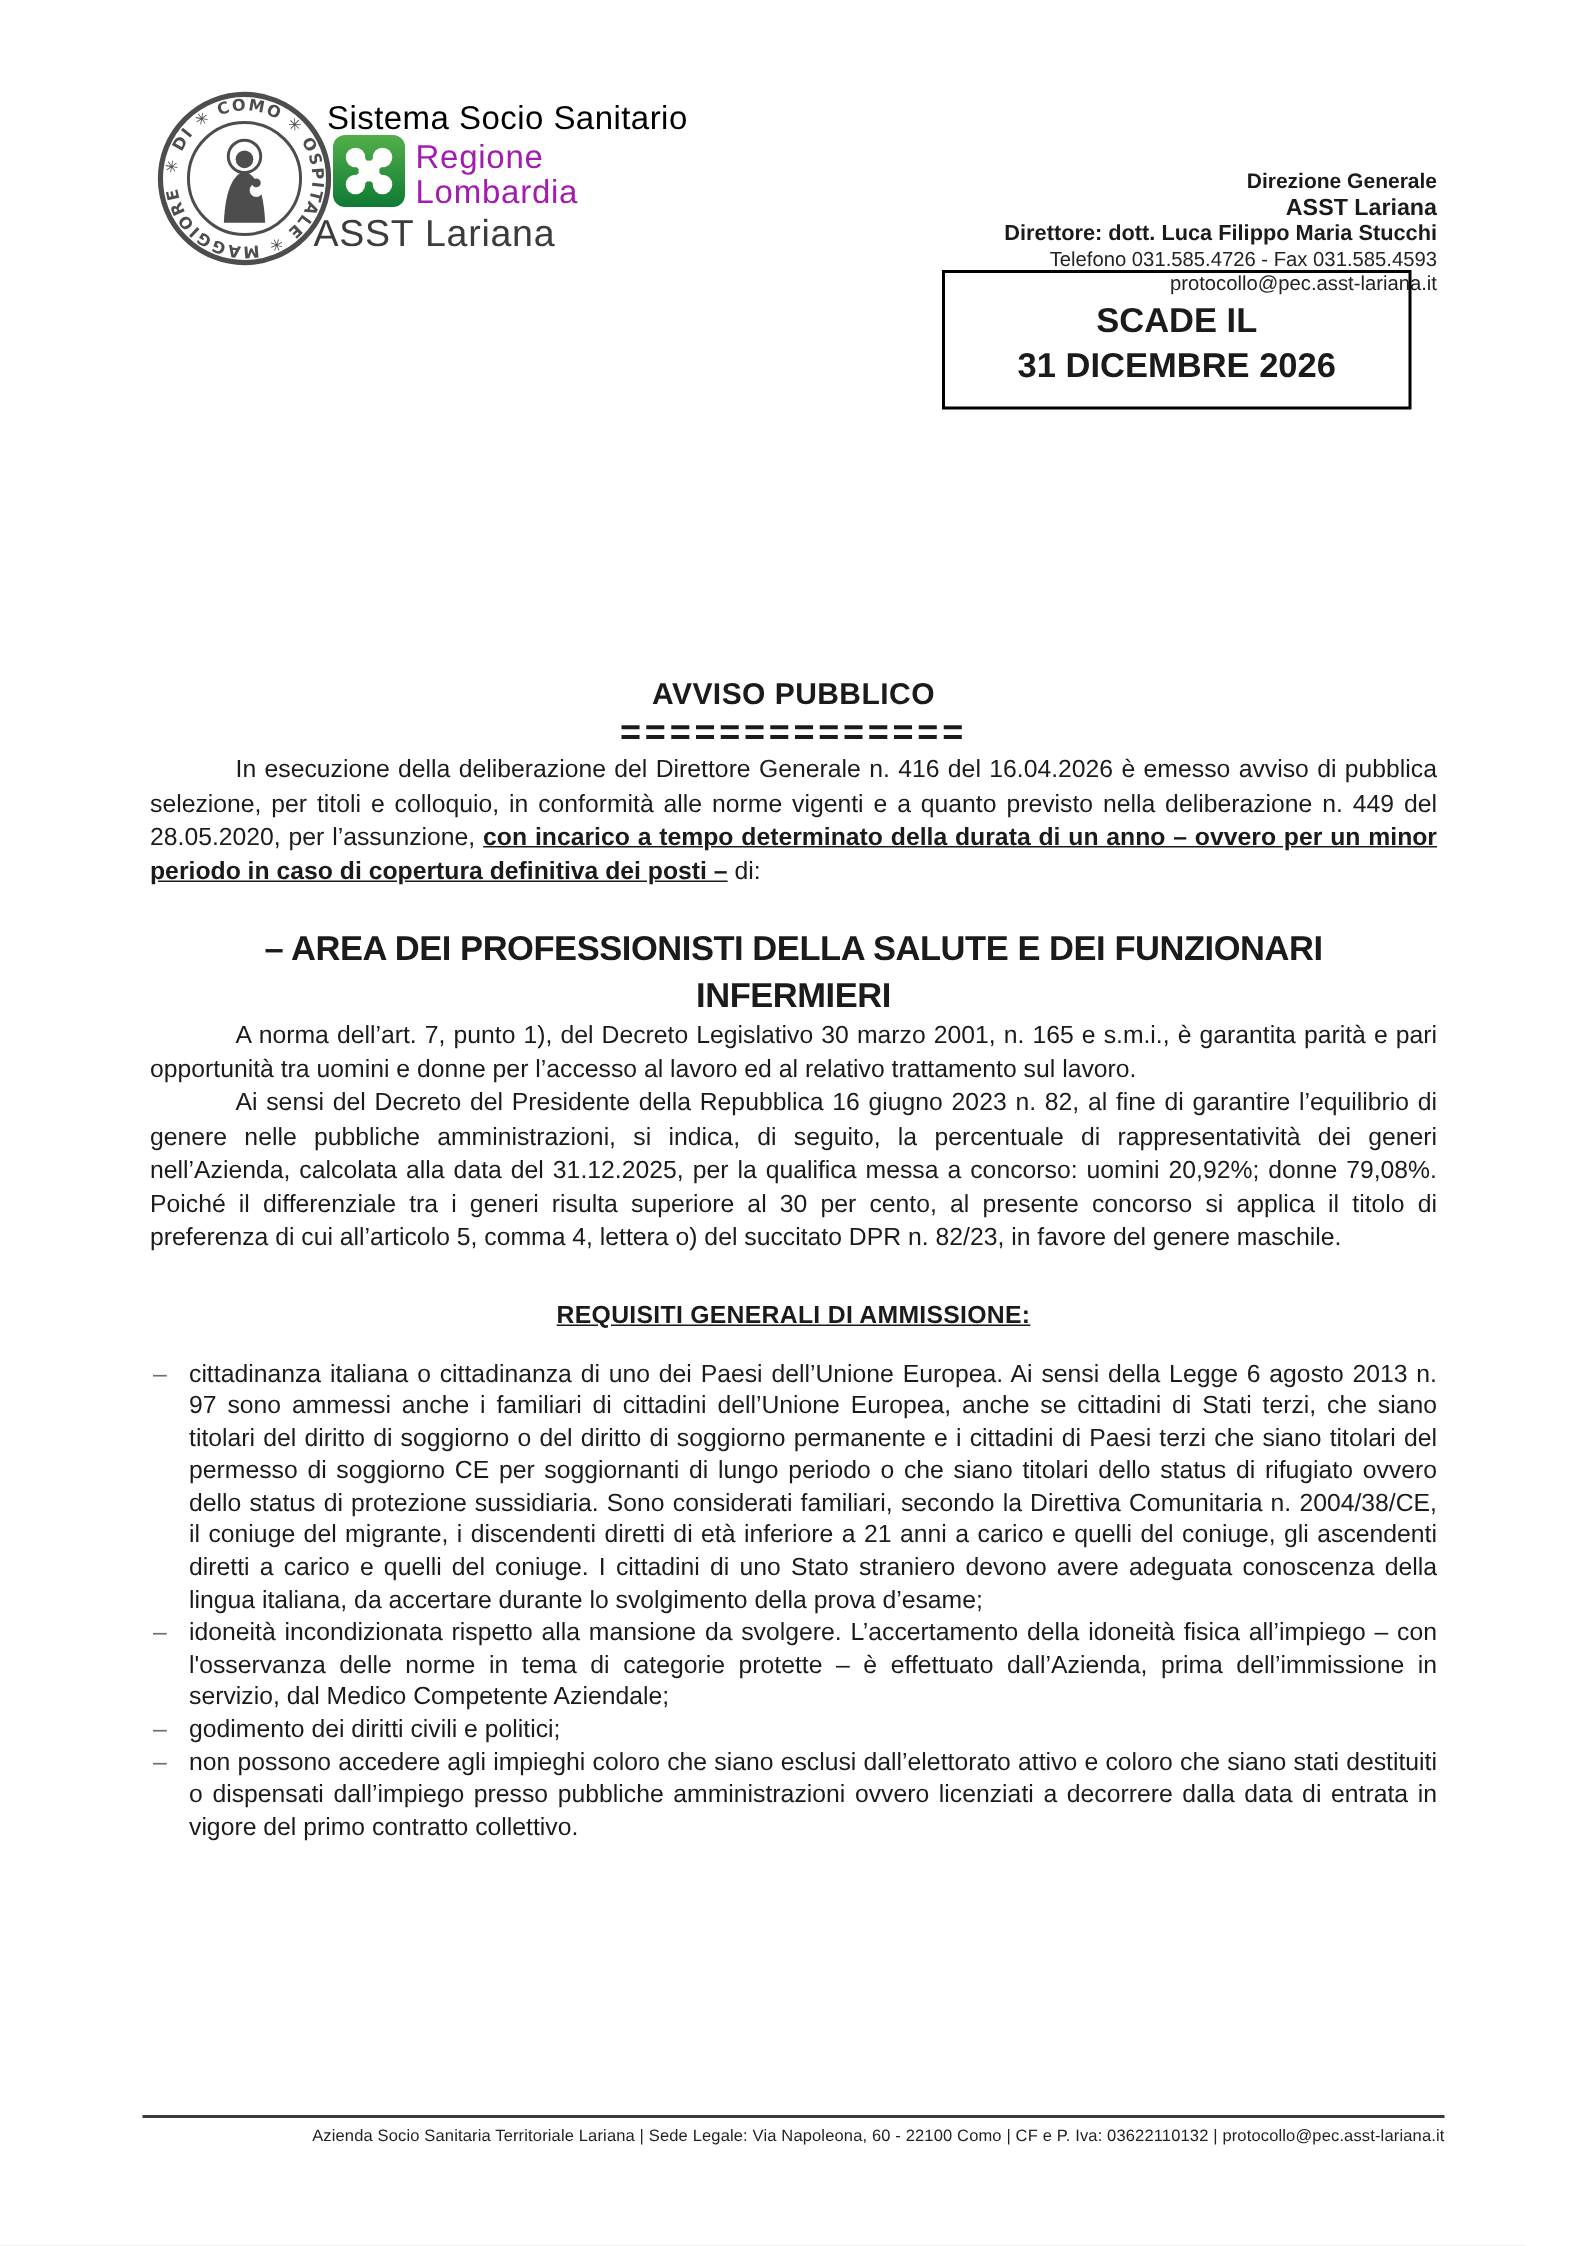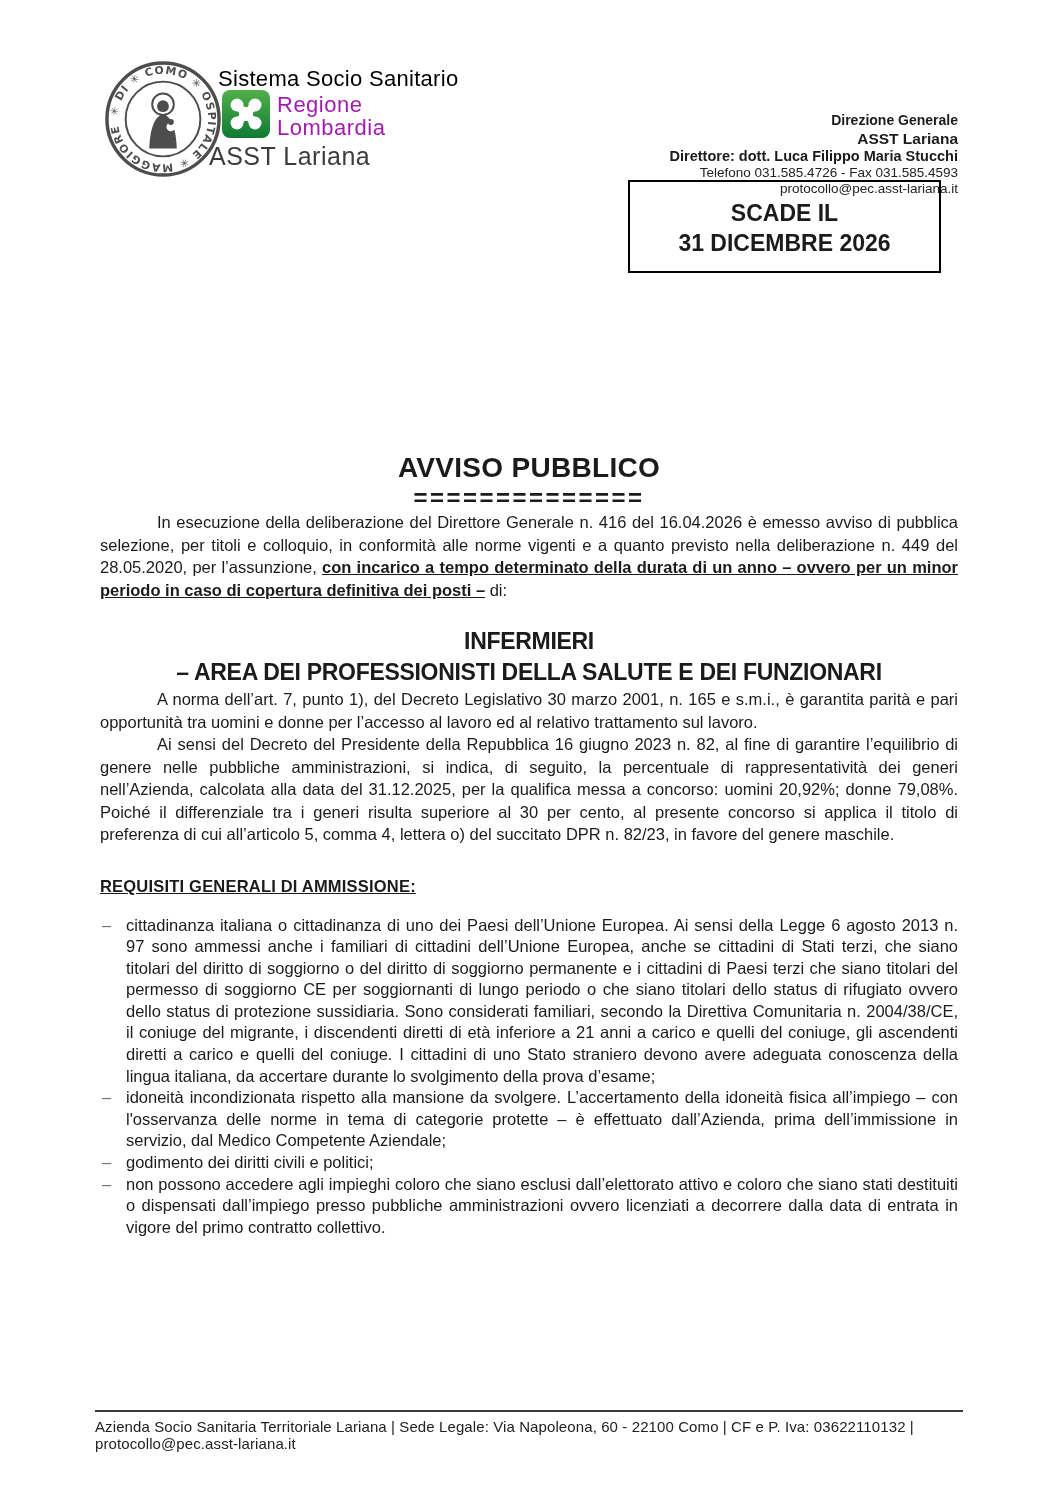--- a/index.html
+++ b/index.html
@@ -25,38 +25,38 @@
   
   .deadline-box {
     position:absolute; left:628px; top:180px; width:313px; box-sizing:border-box;
     border:2px solid #000; text-align:center; padding:16px 6px 13px;
   }
   .deadline-title { font-size:23px; font-weight:bold; line-height:30px; }
   .deadline-note { margin-top:21px; font-size:17px; font-weight:bold; line-height:23.5px; }
 
   
   .content { position:absolute; left:100px; top:452px; width:858px; }
-  .doc-title { text-align:center; font-size:28px; font-weight:bold; margin:0; letter-spacing:.3px; }
+  .doc-title { text-align:center; font-size:20px; font-weight:bold; margin:0; letter-spacing:.3px; }
   .doc-title-rule { text-align:center; font-size:24px; font-weight:bold; letter-spacing:2.5px; line-height:26px; margin-top:1px; }
   p.body { text-align:justify; font-size:16.5px; line-height:22.5px; margin:0; text-indent:57px; }
   .p-intro { margin-top:21px; }
   .emph { font-weight:bold; text-decoration:underline; }
   .role-heading { text-align:center; font-weight:bold; font-size:23px; line-height:31px; margin:25px 0 0; letter-spacing:-.3px; }
   .p-equal { margin-top:23px; }
   .p-gender { margin-top:24px; }
-  .req-heading { font-size:16.5px; font-weight:bold; text-decoration:underline; margin:31px 0 0; letter-spacing:.2px; }
+  .req-heading { font-size:16.5px; font-weight:bold; text-decoration:underline; margin:31px 0 0; letter-spacing:.2px;text-align:center; }
   ul.req-list { list-style:none; margin:19px 0 0; padding:0; }
   ul.req-list li { position:relative; padding-left:26px; text-align:justify; font-size:16.5px; line-height:21.6px; margin:0; }
   ul.req-list li .marker { position:absolute; left:2px; top:0; color:#6e6e6e; }
 
   
   .footer {
     position:absolute; left:95px; top:1410px; width:868px;
-    border-top:2px solid #3a3a3a; text-align:left; padding-top:6px;
-    font-size:15px; color:#222; letter-spacing:.1px;
+    border-top:2px solid #3a3a3a; text-align:right; padding-top:6px;
+    font-size:11px; color:#222; letter-spacing:.1px;
   }
 </style>
 </head>
 <body>
 
 <div class="page">
 
   <div class="seal">
     <svg width="118" height="118" viewBox="0 0 120 120">
       <circle cx="60" cy="60" r="57" fill="none" stroke="#4d4d4d" stroke-width="3.5"></circle>
@@ -123,22 +123,22 @@
   </div>
 
   <div class="content">
 
     <h1 class="doc-title">AVVISO PUBBLICO</h1>
     <div class="doc-title-rule">==============</div>
 
     <p class="body p-intro"><span>In esecuzione della deliberazione del Direttore Generale n. 416 del 16.04.2026 è emesso avviso di pubblica selezione, per titoli e colloquio, in conformità alle norme vigenti e a quanto previsto nella deliberazione n. 449 del 28.05.2020, per l’assunzione, </span><span class="emph">con incarico a tempo determinato della durata di un anno – ovvero per un minor periodo in caso di copertura definitiva dei posti –</span><span> di:</span></p>
 
     <h2 class="role-heading">
+      <div>– AREA DEI PROFESSIONISTI DELLA SALUTE E DEI FUNZIONARI</div>
       <div>INFERMIERI</div>
-      <div>– AREA DEI PROFESSIONISTI DELLA SALUTE E DEI FUNZIONARI</div>
     </h2>
 
     <p class="body p-equal">A norma dell’art. 7, punto 1), del Decreto Legislativo 30 marzo 2001, n. 165 e s.m.i., è garantita parità e pari opportunità tra uomini e donne per l’accesso al lavoro ed al relativo trattamento sul lavoro.</p>
 
     <p class="body p-gender">Ai sensi del Decreto del Presidente della Repubblica 16 giugno 2023 n. 82, al fine di garantire l’equilibrio di genere nelle pubbliche amministrazioni, si indica, di seguito, la percentuale di rappresentatività dei generi nell’Azienda, calcolata alla data del 31.12.2025, per la qualifica messa a concorso: uomini 20,92%; donne 79,08%. Poiché il differenziale tra i generi risulta superiore al 30 per cento, al presente concorso si applica il titolo di preferenza di cui all’articolo 5, comma 4, lettera o) del succitato DPR n. 82/23, in favore del genere maschile.</p>
 
     <h3 class="req-heading">REQUISITI GENERALI DI AMMISSIONE:</h3>
 
     <ul class="req-list">
       <li>

